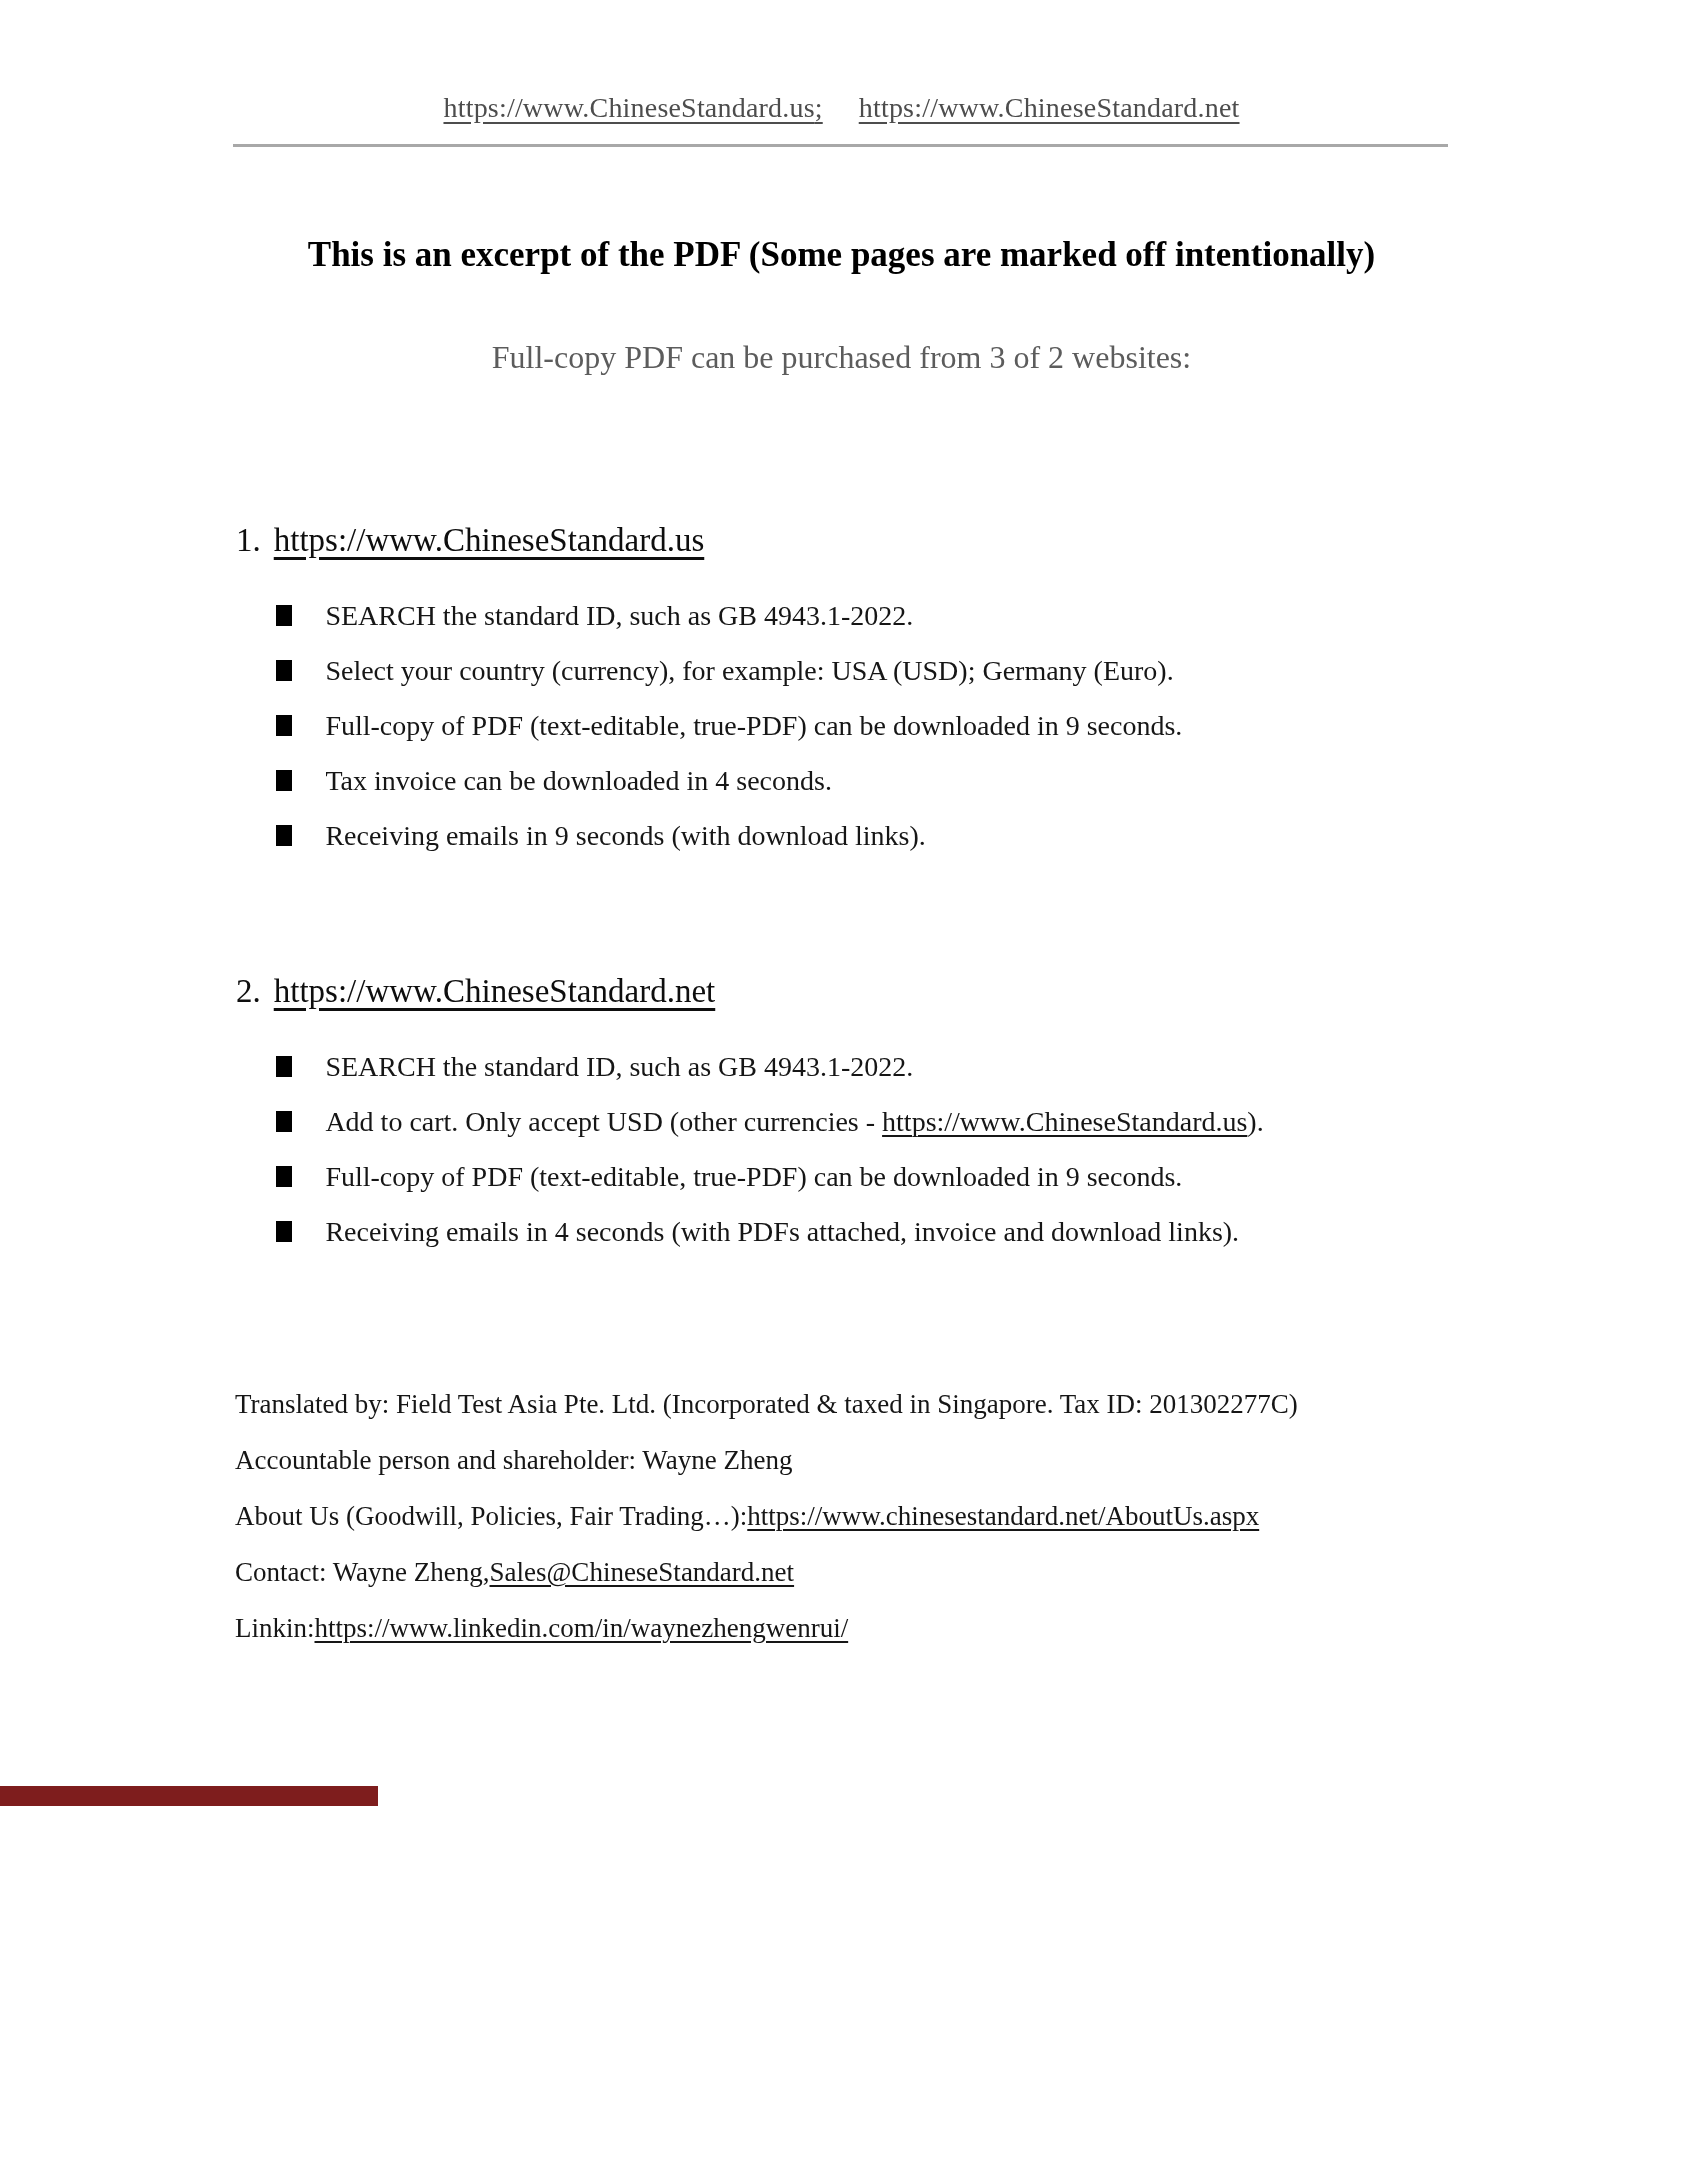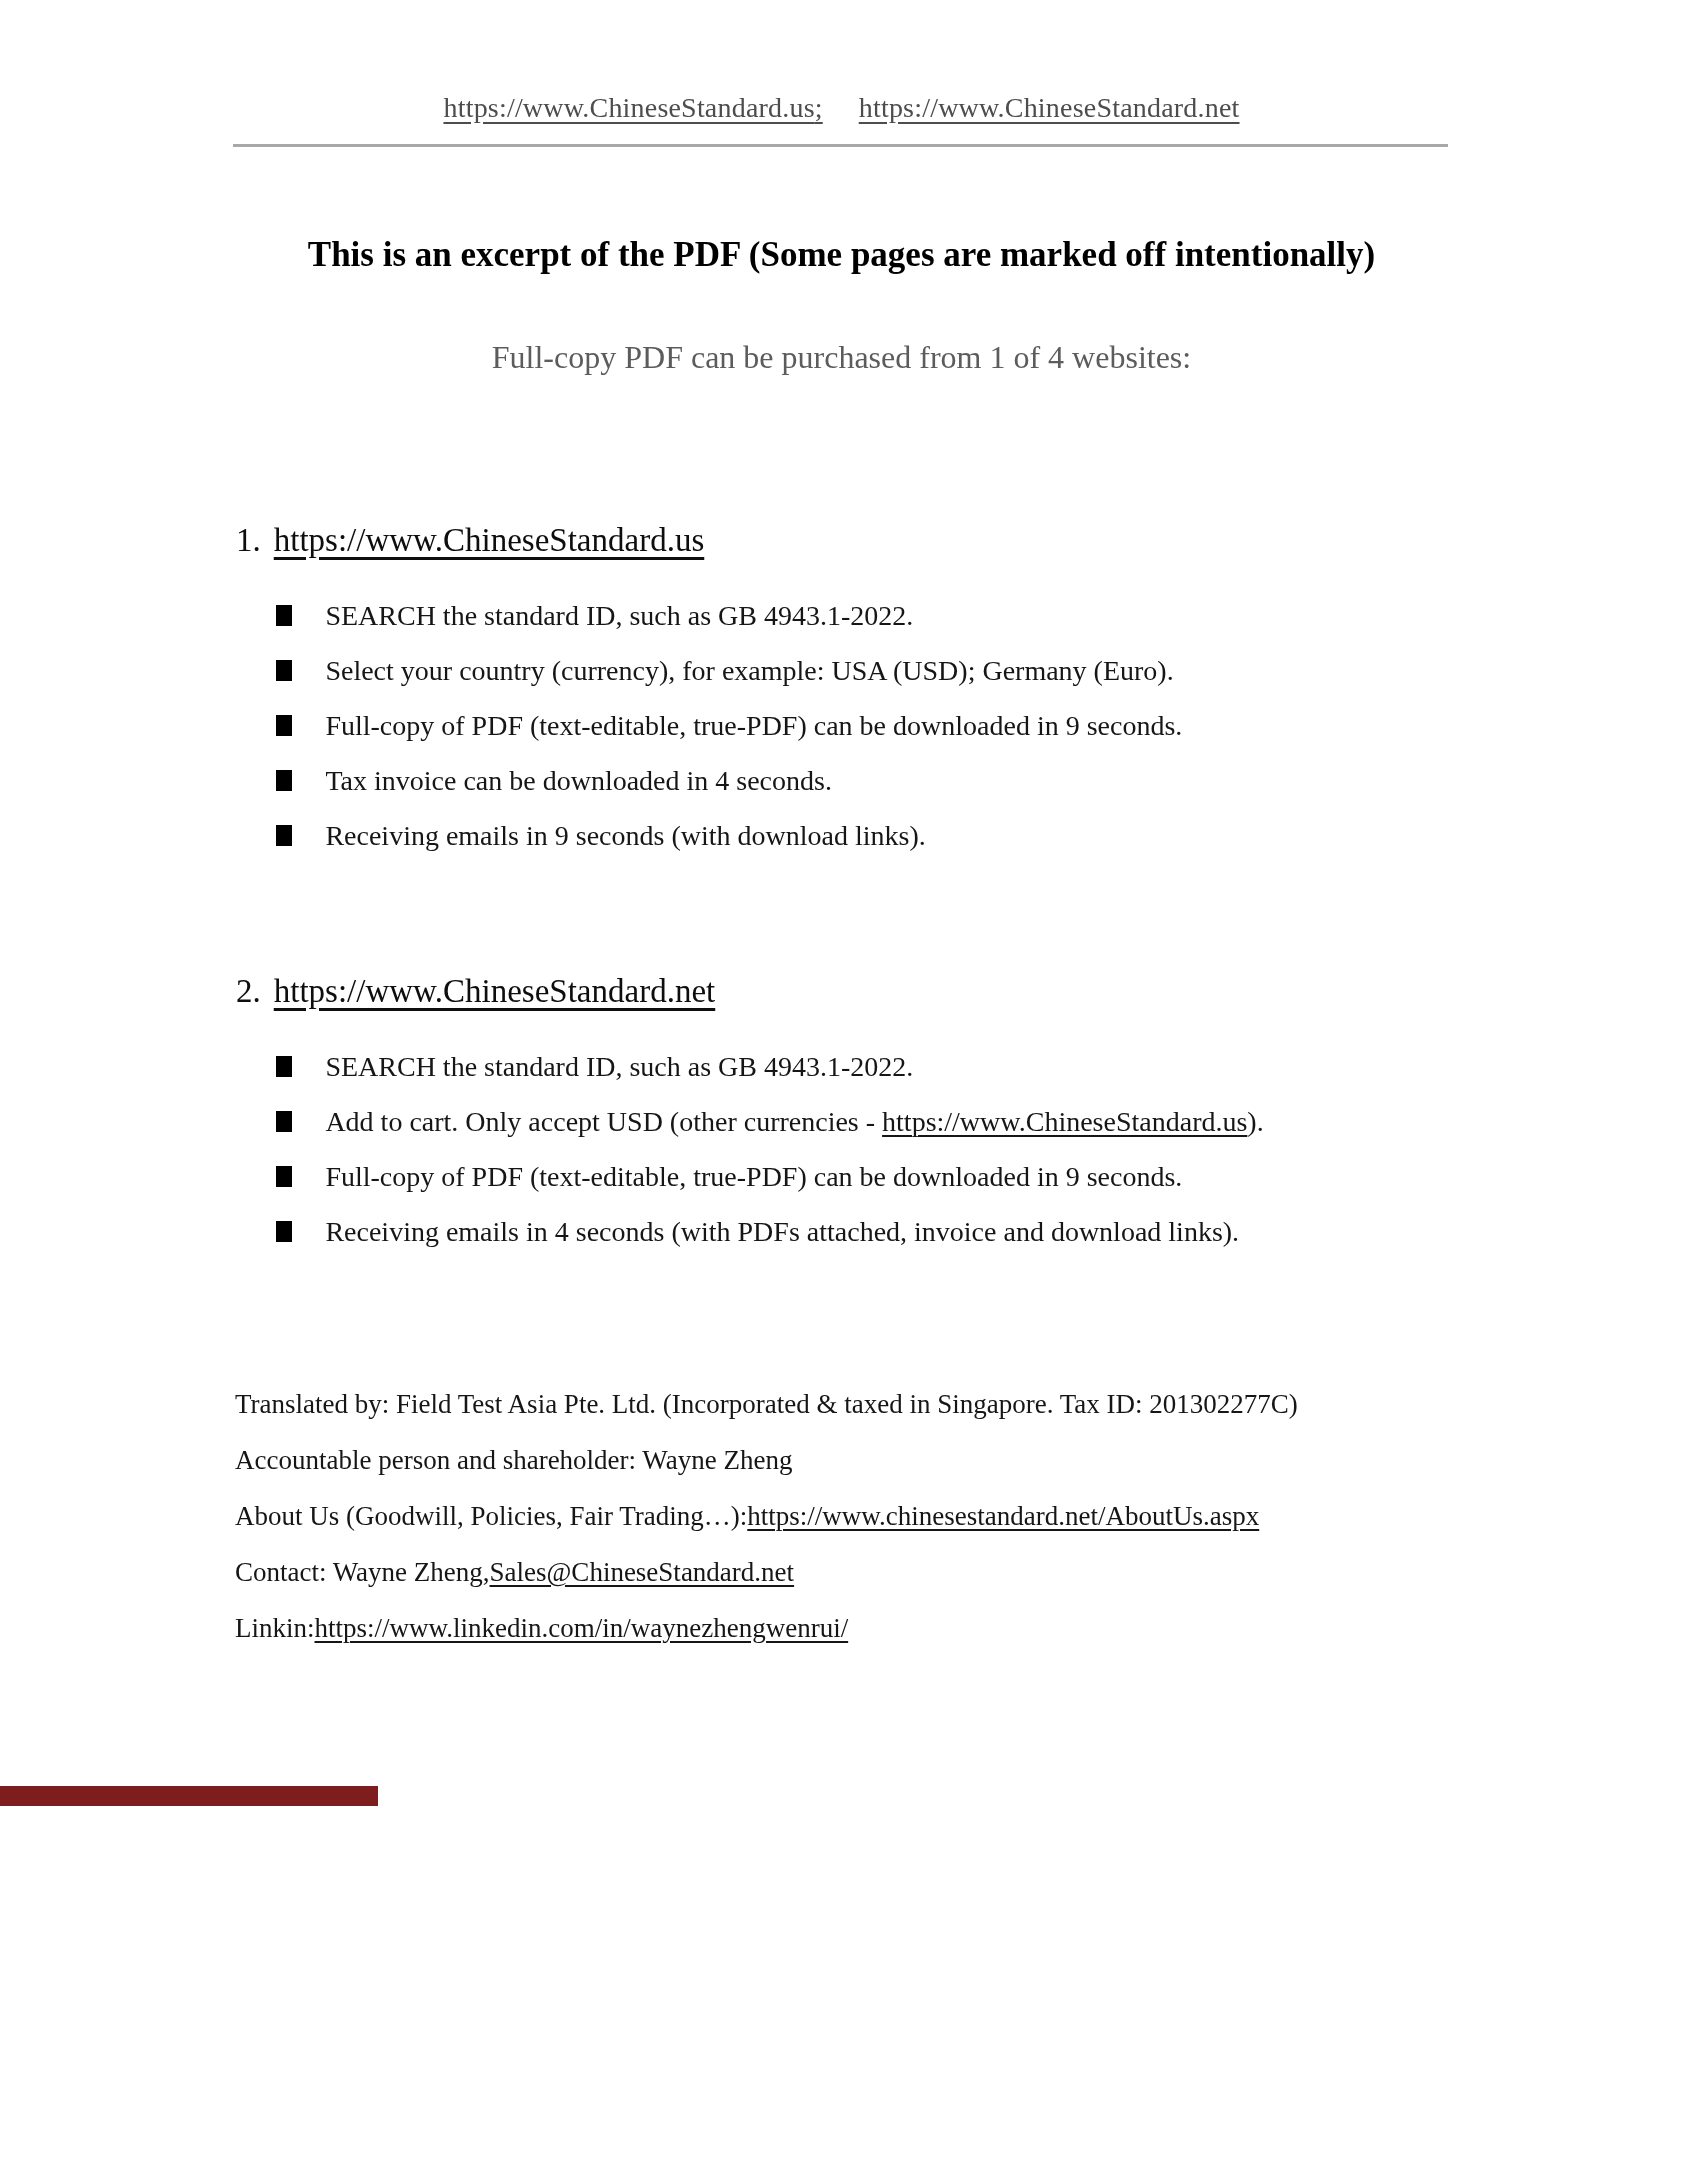--- a/index.html
+++ b/index.html
@@ -87,21 +87,21 @@
 <div class="page">
 
   <div class="header-line">
     <a>https://www.ChineseStandard.us</a><span class="hsep">;</span><span class="hgap"></span><a>https://www.ChineseStandard.net</a>
   </div>
 
   <div class="rule rule-top"></div>
 
   <div class="doc-title">This is an excerpt of the PDF (Some pages are marked off intentionally)</div>
 
-  <div class="doc-subtitle">Full-copy PDF can be purchased from 1 of 4 websites:</div>
+  <div class="doc-subtitle">Full-copy PDF can be purchased from 3 of 2 websites:</div>
 
   <div class="sec-head sec-head-1">
     <span class="sec-num">1.</span><a>https://www.ChineseStandard.us</a>
   </div>
 
   <ul class="bullet-list list-1">
     <li class="bullet-item">
       <span class="sq"></span>
       <span class="bt"><span>SEARCH the standard ID, such as GB 4943.1-2022.</span><a class="lnk"></a><span></span></span>
     </li>

